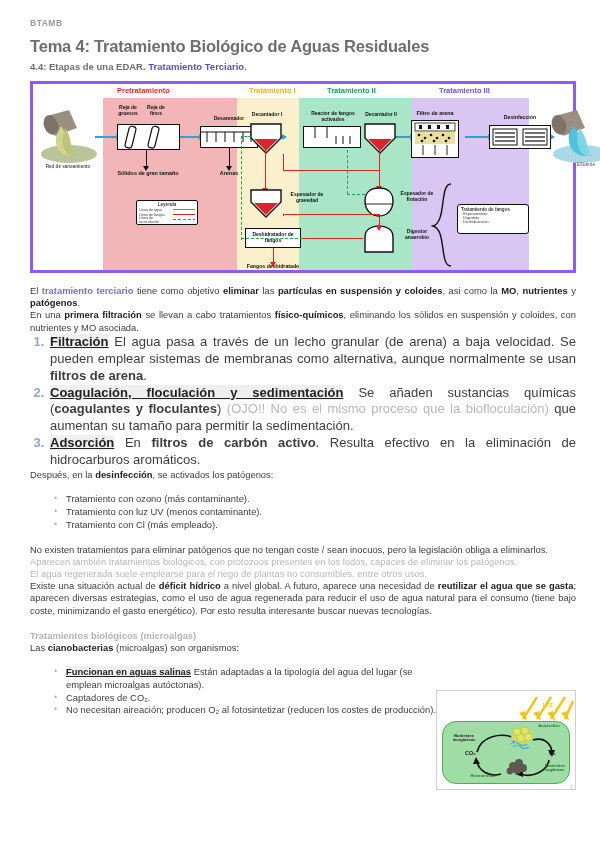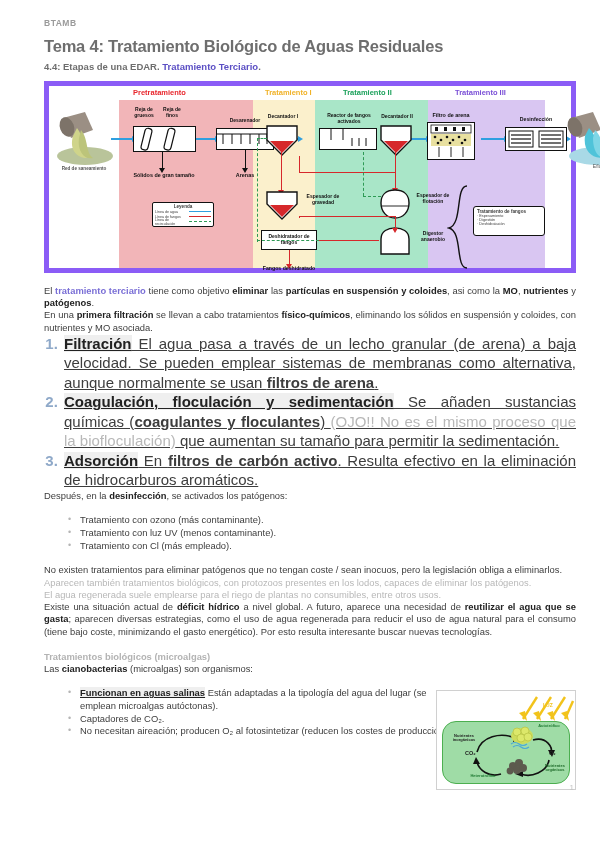--- a/index.html
+++ b/index.html
@@ -5,33 +5,33 @@
   * { box-sizing: border-box; }
   html, body { margin:0; padding:0; }
   body {
     width:600px; height:848px;
     background:#ffffff;
     font-family:"Liberation Sans", sans-serif;
     color:#3d3d3d;
     position:relative;
     overflow:hidden;
   }
-  .page { width:600px; height:804px; padding:18px 24px 10px 44px; position:relative; }
+  .page { width:600px; height:804px; padding:18px 24px 10px 30px; position:relative; }
 
   
   .kicker { font-size:8.5px; letter-spacing:.5px; color:#9a9a9a; font-weight:600; margin-bottom:9px; }
   .title { font-size:16.5px; font-weight:700; color:#6e6e6e; letter-spacing:-.2px; margin-bottom:5px; }
   .subtitle { font-size:9.5px; font-weight:600; color:#6e6e6e; margin-bottom:9px; }
   .subtitle .accent { color:#5b4fc4; }
 
   
   .diagram {
     position:relative;
     width:100%; height:192px;
-    border:5px solid #8b5cf6;
+    border:3px solid #8b5cf6;
     background:#fff;
     margin-bottom:12px;
   }
   .band-labels { position:absolute; top:2px; left:0; right:0; height:13px; }
   .band-label { position:absolute; font-size:7.5px; font-weight:700; white-space:nowrap; }
   .bands { position:absolute; top:14px; left:0; right:0; bottom:0; }
   .band { position:absolute; top:0; bottom:0; }
   .b-pre  { background:#f2b5b8; }
   .b-t1   { background:#fbf0cc; }
   .b-t2   { background:#a9e6c8; }
@@ -57,21 +57,21 @@
   .legendbox .lg-row i { display:block; width:22px; height:1.5px; }
   .sludgebox { position:absolute; border:1.2px solid #111; background:#fff; border-radius:3px; padding:2px 3px; }
   .sludgebox .sb-title { font-size:4.6px; font-weight:700; }
   .sludgebox .sb-item { font-size:3.8px; }
 
   
   .para { font-size:9.4px; line-height:1.30; text-align:justify; color:#3d3d3d; margin:0 0 0px; }
   .para b { font-weight:700; color:#222; }
   .accentv { color:#7a6fd6; font-weight:600; }
   .muted { color:#b8b8b8; }
-  ol.list { margin:0 0 0 0; padding-left:18px; font-size:15px; line-height:1.30; text-align:justify;text-decoration:underline; }
+  ol.list { margin:0 0 0 0; padding-left:18px; font-size:13px; line-height:1.30; text-align:justify; }
   ol.list > li { margin:0; padding-left:2px; color:#3d3d3d; }
   ol.list > li::marker { color:#8fa9c9; font-weight:600; }
   ol.list u { text-decoration:underline; font-weight:700; color:#222; background:#efefef; }
   ul.bul { list-style:none; margin:12px; padding-left:12px; font-size:9.4px; line-height:1.36; }
   ul.bul li { position:relative; padding-left:12px; }
   ul.bul li:before { content:"•"; position:absolute; left:0; top:-1px; color:#b5b5b5; font-size:9px; }
   ul.bul u { text-decoration:underline; font-weight:700; color:#222; background:#efefef; }
 
   h2.sec { font-size:11.5px; font-weight:700; color:#9b9b9b; margin:14px 0 2px; }
   h3.sec3 { font-size:9.4px; font-weight:700; color:#b3b3b3; margin:13px 0 1px; }

